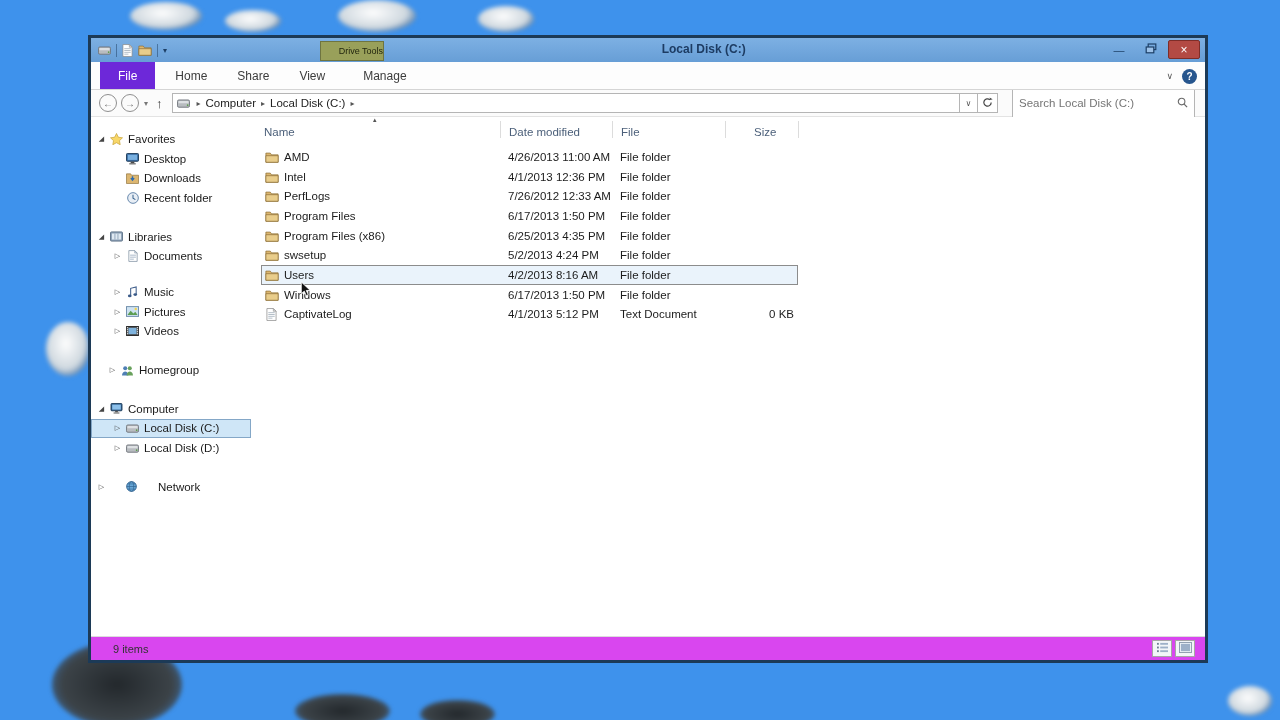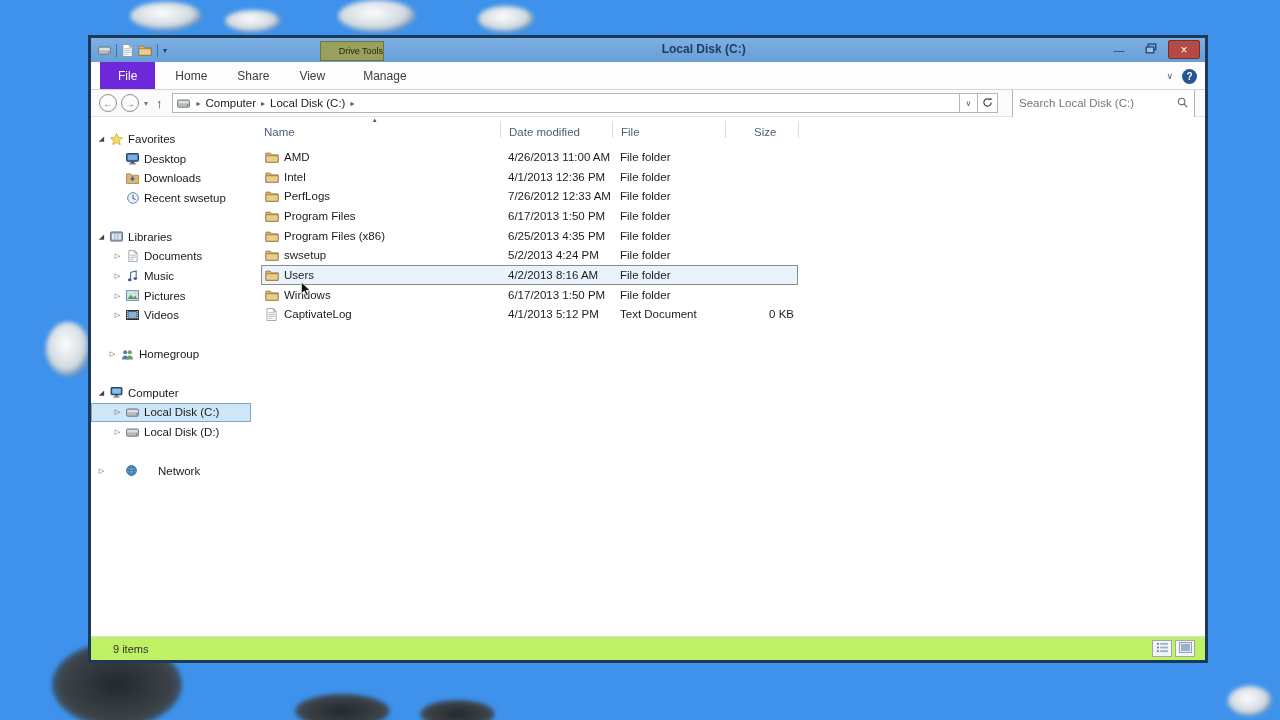--- a/index.html
+++ b/index.html
@@ -90,21 +90,21 @@
            font-size:11.5px; color:#1c1c1c; }
   .f-row.sel { background:#eaf3fb; outline:1px solid #8c8c8c; outline-offset:-1px; }
   .fcell { white-space:nowrap; overflow:hidden; }
   .fcell.name { width:247px; padding-left:3px; display:flex; align-items:center; gap:5px; }
   .fcell.date { width:112px; }
   .fcell.type { width:113px; }
   .fcell.size { width:65px; text-align:right; padding-right:4px; }
   .f-icon { display:inline-flex; width:15px; justify-content:center; }
 
   
-  .statusbar { position:absolute; bottom:0; left:0; right:0; height:24px; background:#bef264;
+  .statusbar { position:absolute; bottom:0; left:0; right:0; height:24px; background:#d946ef;
                border-top:1px solid #dcdcdc; display:flex; align-items:center;
                padding:0 10px 0 22px; font-size:11px; color:#333; }
   .status-spacer { flex:1; }
   .viewbtn { width:20px; height:17px; border:1px solid #a6a6a6; background:#f2f5f8;
              display:flex; align-items:center; justify-content:center; margin-left:3px; }
 
   .cursor { position:absolute; left:300px; top:281px; z-index:50; }
 </style>
 </head>
 <body>
@@ -248,21 +248,21 @@
           <span class="s-label">Downloads</span>
         </div>
         <div class="s-item" style="padding-left: 20px;">
           <span class="expander"></span>
           <span class="tree-icon">
             <svg width="12" height="12" viewBox="0 0 13 13">
               <circle cx="6.5" cy="6.5" r="5.8" fill="#e8eef5" stroke="#5b7fa6"></circle>
               <path d="M6.5 3 v3.8 l2.6 1.5" stroke="#35608c" stroke-width="1.1" fill="none"></path>
             </svg>
           </span>
-          <span class="s-label">Recent swsetup</span>
+          <span class="s-label">Recent folder</span>
         </div>
         <div class="s-item gap" style="padding-left: 4px;">
           <span class="expander">◢</span>
           <span class="tree-icon">
             <svg width="13" height="11" viewBox="0 0 14 12">
               <rect x="0.5" y="1" width="13" height="10" rx="1" fill="#8fa3b8" stroke="#5a6e84"></rect>
               <rect x="2" y="2.8" width="10" height="6.5" fill="#dfe9f2"></rect>
               <line x1="5.3" y1="2.8" x2="5.3" y2="9.3" stroke="#8fa3b8"></line>
               <line x1="8.6" y1="2.8" x2="8.6" y2="9.3" stroke="#8fa3b8"></line>
             </svg>
@@ -277,21 +277,21 @@
               <path d="M8 .5 l3 3 h-3 Z" fill="#cfdae4" stroke="#7d8ea0" stroke-width="0.6"></path>
               <g stroke="#8fa3b8" stroke-width="0.9">
                 <line x1="2.5" y1="6" x2="9.5" y2="6"></line>
                 <line x1="2.5" y1="8.4" x2="9.5" y2="8.4"></line>
                 <line x1="2.5" y1="10.8" x2="7" y2="10.8"></line>
               </g>
             </svg>
           </span>
           <span class="s-label">Documents</span>
         </div>
-        <div class="s-item" style="padding-left: 20px;">
+        <div class="s-item" style="padding-left: 20px; margin-top: 16px;">
           <span class="expander">▷</span>
           <span class="tree-icon">
             <svg width="11" height="12" viewBox="0 0 12 13">
               <path d="M4 10.5 V2.5 L10 1 v8" stroke="#3a5a88" stroke-width="1.1" fill="none"></path>
               <ellipse cx="3" cy="10.8" rx="2" ry="1.5" fill="#3a5a88"></ellipse>
               <ellipse cx="9" cy="9.3" rx="2" ry="1.5" fill="#3a5a88"></ellipse>
             </svg>
           </span>
           <span class="s-label">Music</span>
         </div>

